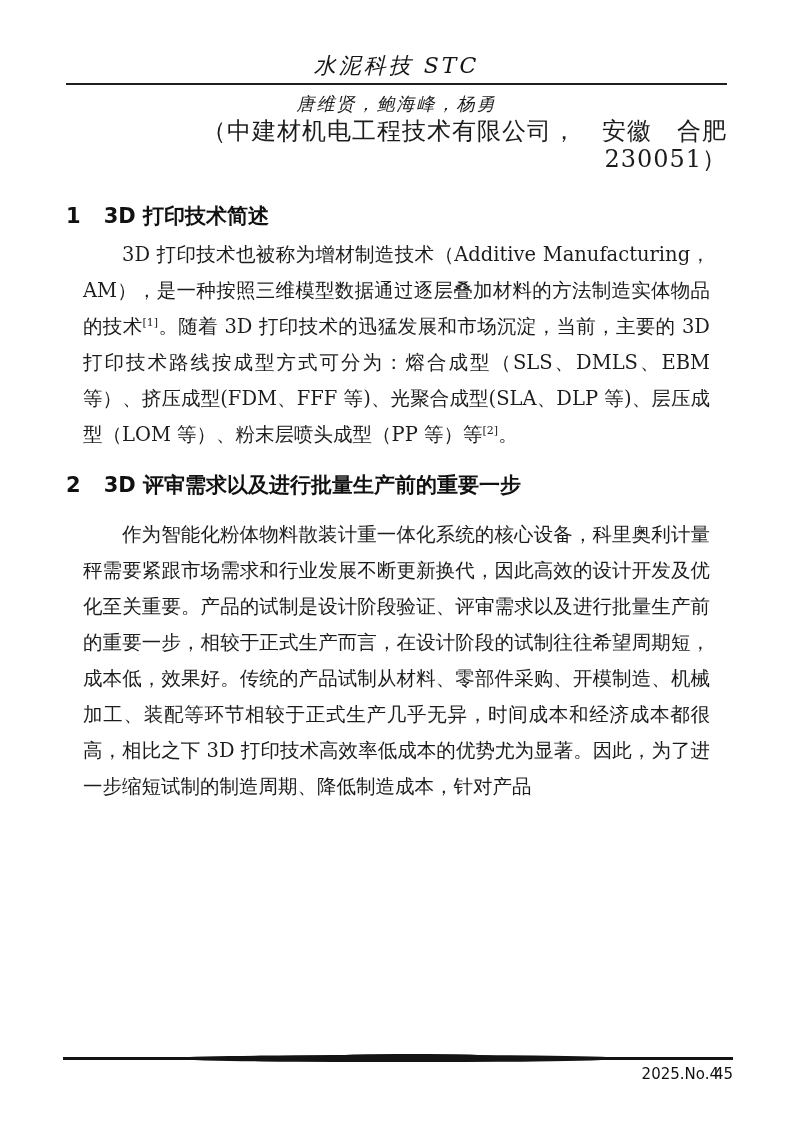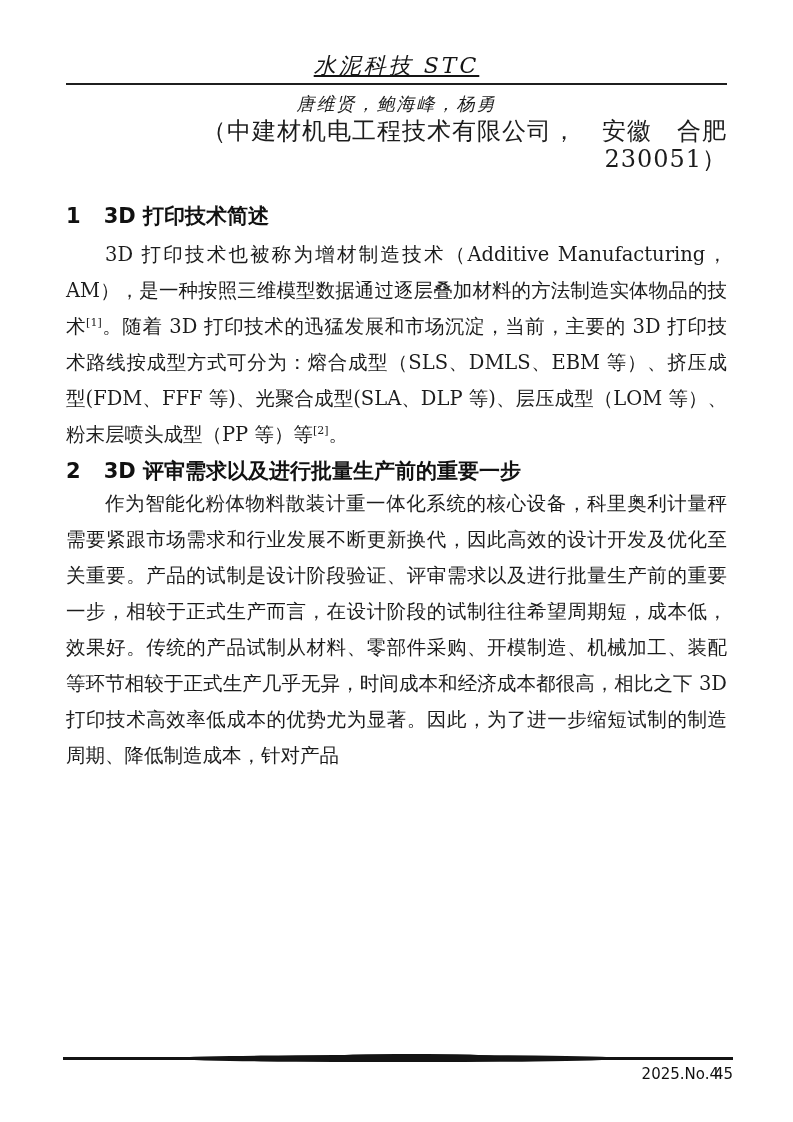--- a/index.html
+++ b/index.html
@@ -22,21 +22,20 @@
   }
   
   .running-head {
     padding-top: 54px;
     text-align: center;
     font-size: 22px;
     line-height: 24px;
     font-style: italic;
     letter-spacing: 3px;
     color: #151515;
-    text-decoration: underline;
   }
   .head-rule {
     margin-top: 5px;
     height: 0;
     border-bottom: 2px solid #1f1f1f;
   }
   
   .article-title {
     margin-top: 42px;
     text-align: center;
@@ -66,21 +65,21 @@
     margin-top: 28px;
     font-family: "DejaVu Sans", "Liberation Sans", sans-serif;
     font-weight: bold;
     font-size: 21px;
     line-height: 30px;
     color: #111111;
   }
   .section-heading.second { margin-top: 3px; }
   .section-heading .sec-num { margin-right: 1.1em; }
   .body-para {
-    margin: 0;
+    margin: 17px;
     font-size: 19.5px;
     line-height: 36px;
     text-align: justify;
     text-indent: 2em;
     color: #1c1c1c;
   }
   .body-para.first-after-heading { margin-top: 6px; }
   .body-para.tight { margin-top: 3px; }
   sup.ref {
     font-size: 11px;

